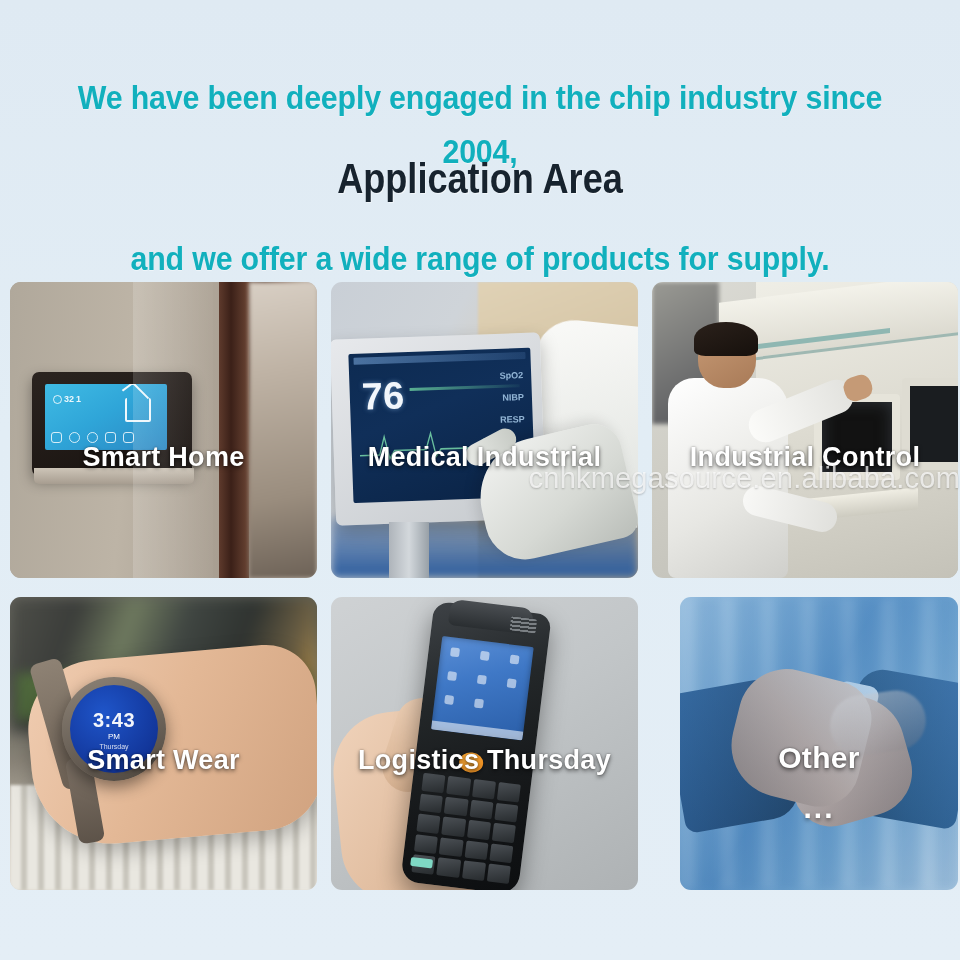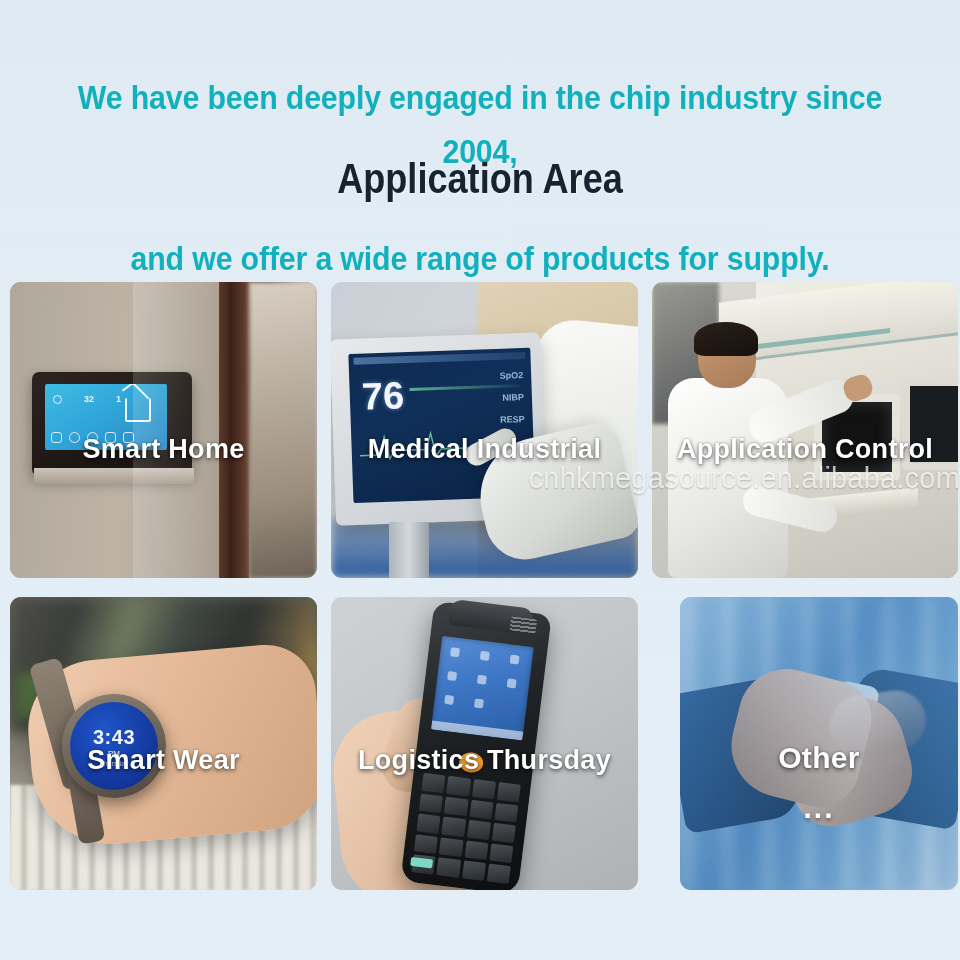--- a/index.html
+++ b/index.html
@@ -67,21 +67,21 @@
     text-align:center;
     color:#ffffff;
     font-weight:bold;
     font-size:27px;
     letter-spacing:0.3px;
     text-shadow:0 2px 4px rgba(0,0,0,.55), 0 0 2px rgba(0,0,0,.4);
     z-index:6;
     white-space:pre-line;
     line-height:1.12;
   }
-  .label-mid { top:152px; }
+  .label-mid { top:160px; }
   .label-mid2 { top:148px; }
 
   
   .c1 { background:linear-gradient(100deg,#a9a096 0%,#b5aa9d 46%,#9f948a 60%,#6d5347 66%,#4a2e24 71%,#7b6154 76%,#b3a79c 82%,#c8bfb4 100%); }
   .c1 .wall {
     position:absolute; left:0; top:0; width:68%; height:100%;
     background:linear-gradient(95deg,#b0a89b 0%,#bdb4a6 55%,#a89e91 100%);
   }
   .c1 .doorframe {
     position:absolute; left:68%; top:0; width:10%; height:100%;
@@ -111,21 +111,21 @@
     border-radius:2px;
   }
   .c1 .panel .screen .house:before {
     content:""; position:absolute; left:-3px; top:-11px;
     width:21px; height:12px;
     border-left:2.6px solid rgba(255,255,255,.92);
     border-top:2.6px solid rgba(255,255,255,.92);
     transform:rotate(45deg) skewX(-8deg);
   }
   .c1 .panel .screen .wrow {
-    position:absolute; left:8px; top:10px; display:flex; gap:22px; align-items:center;
+    position:absolute; left:8px; top:10px; display:flex; gap:2px; align-items:center;
   }
   .c1 .panel .screen .wdot { width:9px; height:9px; border:1.6px solid rgba(255,255,255,.85); border-radius:50%; }
   .c1 .panel .screen .wtxt { color:rgba(255,255,255,.9); font-size:9px; font-weight:bold; }
   .c1 .panel .screen .irow {
     position:absolute; left:6px; bottom:7px; display:flex; gap:7px;
   }
   .c1 .panel .screen .ic { width:11px; height:11px; border:1.5px solid rgba(255,255,255,.8); border-radius:3px; }
   .c1 .panel .screen .ic.r { border-radius:50%; }
   .c1 .panel .sill {
     position:absolute; left:2px; bottom:-8px; width:160px; height:16px;
@@ -303,21 +303,21 @@
     position:absolute; left:36px; top:62px; width:32px; height:130px;
     background:linear-gradient(180deg,#8e8274,#6c6054);
     border-radius:8px; transform:rotate(-16deg);
   }
   .c4 .strap2 {
     position:absolute; left:62px; top:160px; width:26px; height:86px;
     background:linear-gradient(180deg,#7e7266,#5d5349);
     border-radius:8px; transform:rotate(-10deg);
   }
   .c4 .watch {
-    position:absolute; left:52px; top:97px; width:104px; height:104px;
+    position:absolute; left:52px; top:80px; width:104px; height:104px;
     background:linear-gradient(160deg,#8d8377,#4e463e);
     border-radius:50%;
     box-shadow:0 6px 16px rgba(0,0,0,.45);
   }
   .c4 .face {
     position:absolute; left:8px; top:8px; right:8px; bottom:8px;
     background:radial-gradient(circle at 38% 32%,#1f55c9,#12369a 70%,#0c2470 100%);
     border-radius:50%;
     display:flex; flex-direction:column; align-items:center; justify-content:center;
     color:#ffffff;
@@ -541,21 +541,21 @@
         <div class="kb"></div>
         <div class="person">
           <div class="body"></div>
           <div class="head"></div>
           <div class="hair"></div>
           <div class="arm"></div>
           <div class="hand"></div>
           <div class="arm2"></div>
         </div>
       </div>
-      <div class="card-label label-mid">Application Control</div>
+      <div class="card-label label-mid">Industrial Control</div>
     </div>
 
     <div class="card c4">
       <div class="scene">
         <div class="bokeh"></div>
         <div class="hedge"></div>
         <div class="railing"></div>
         <div class="arm"></div>
         <div class="strap"></div>
         <div class="strap2"></div>

